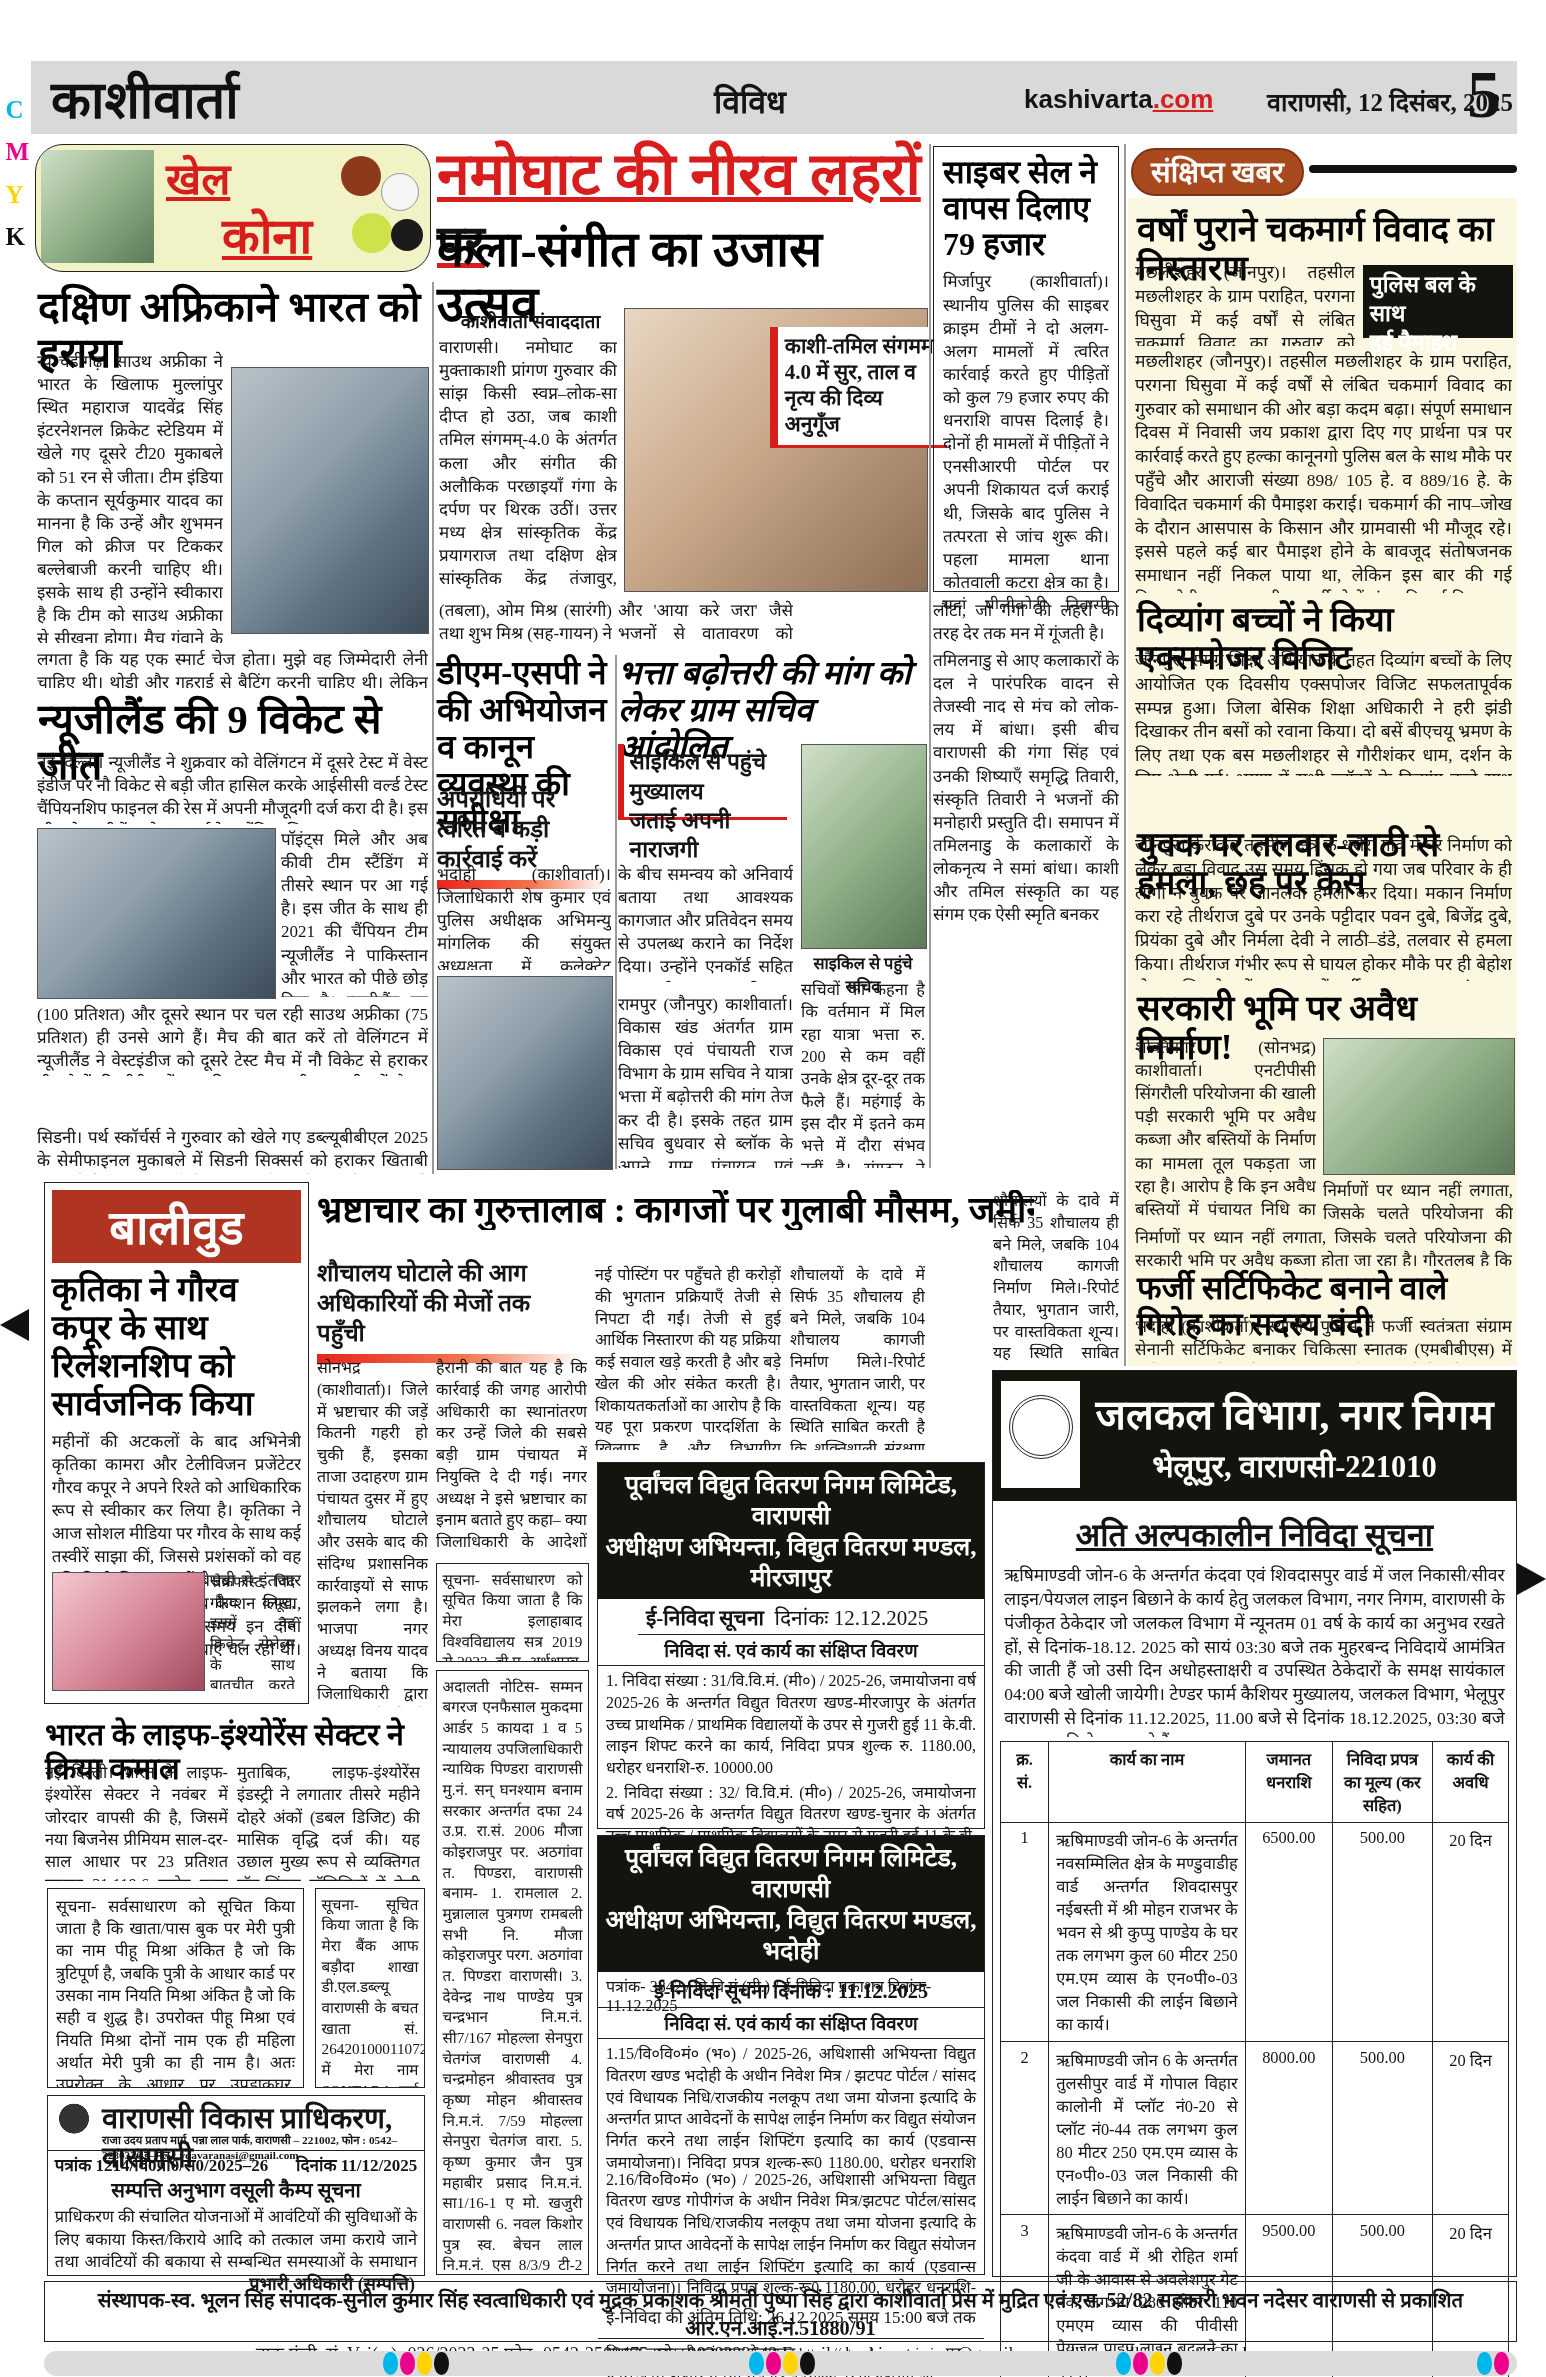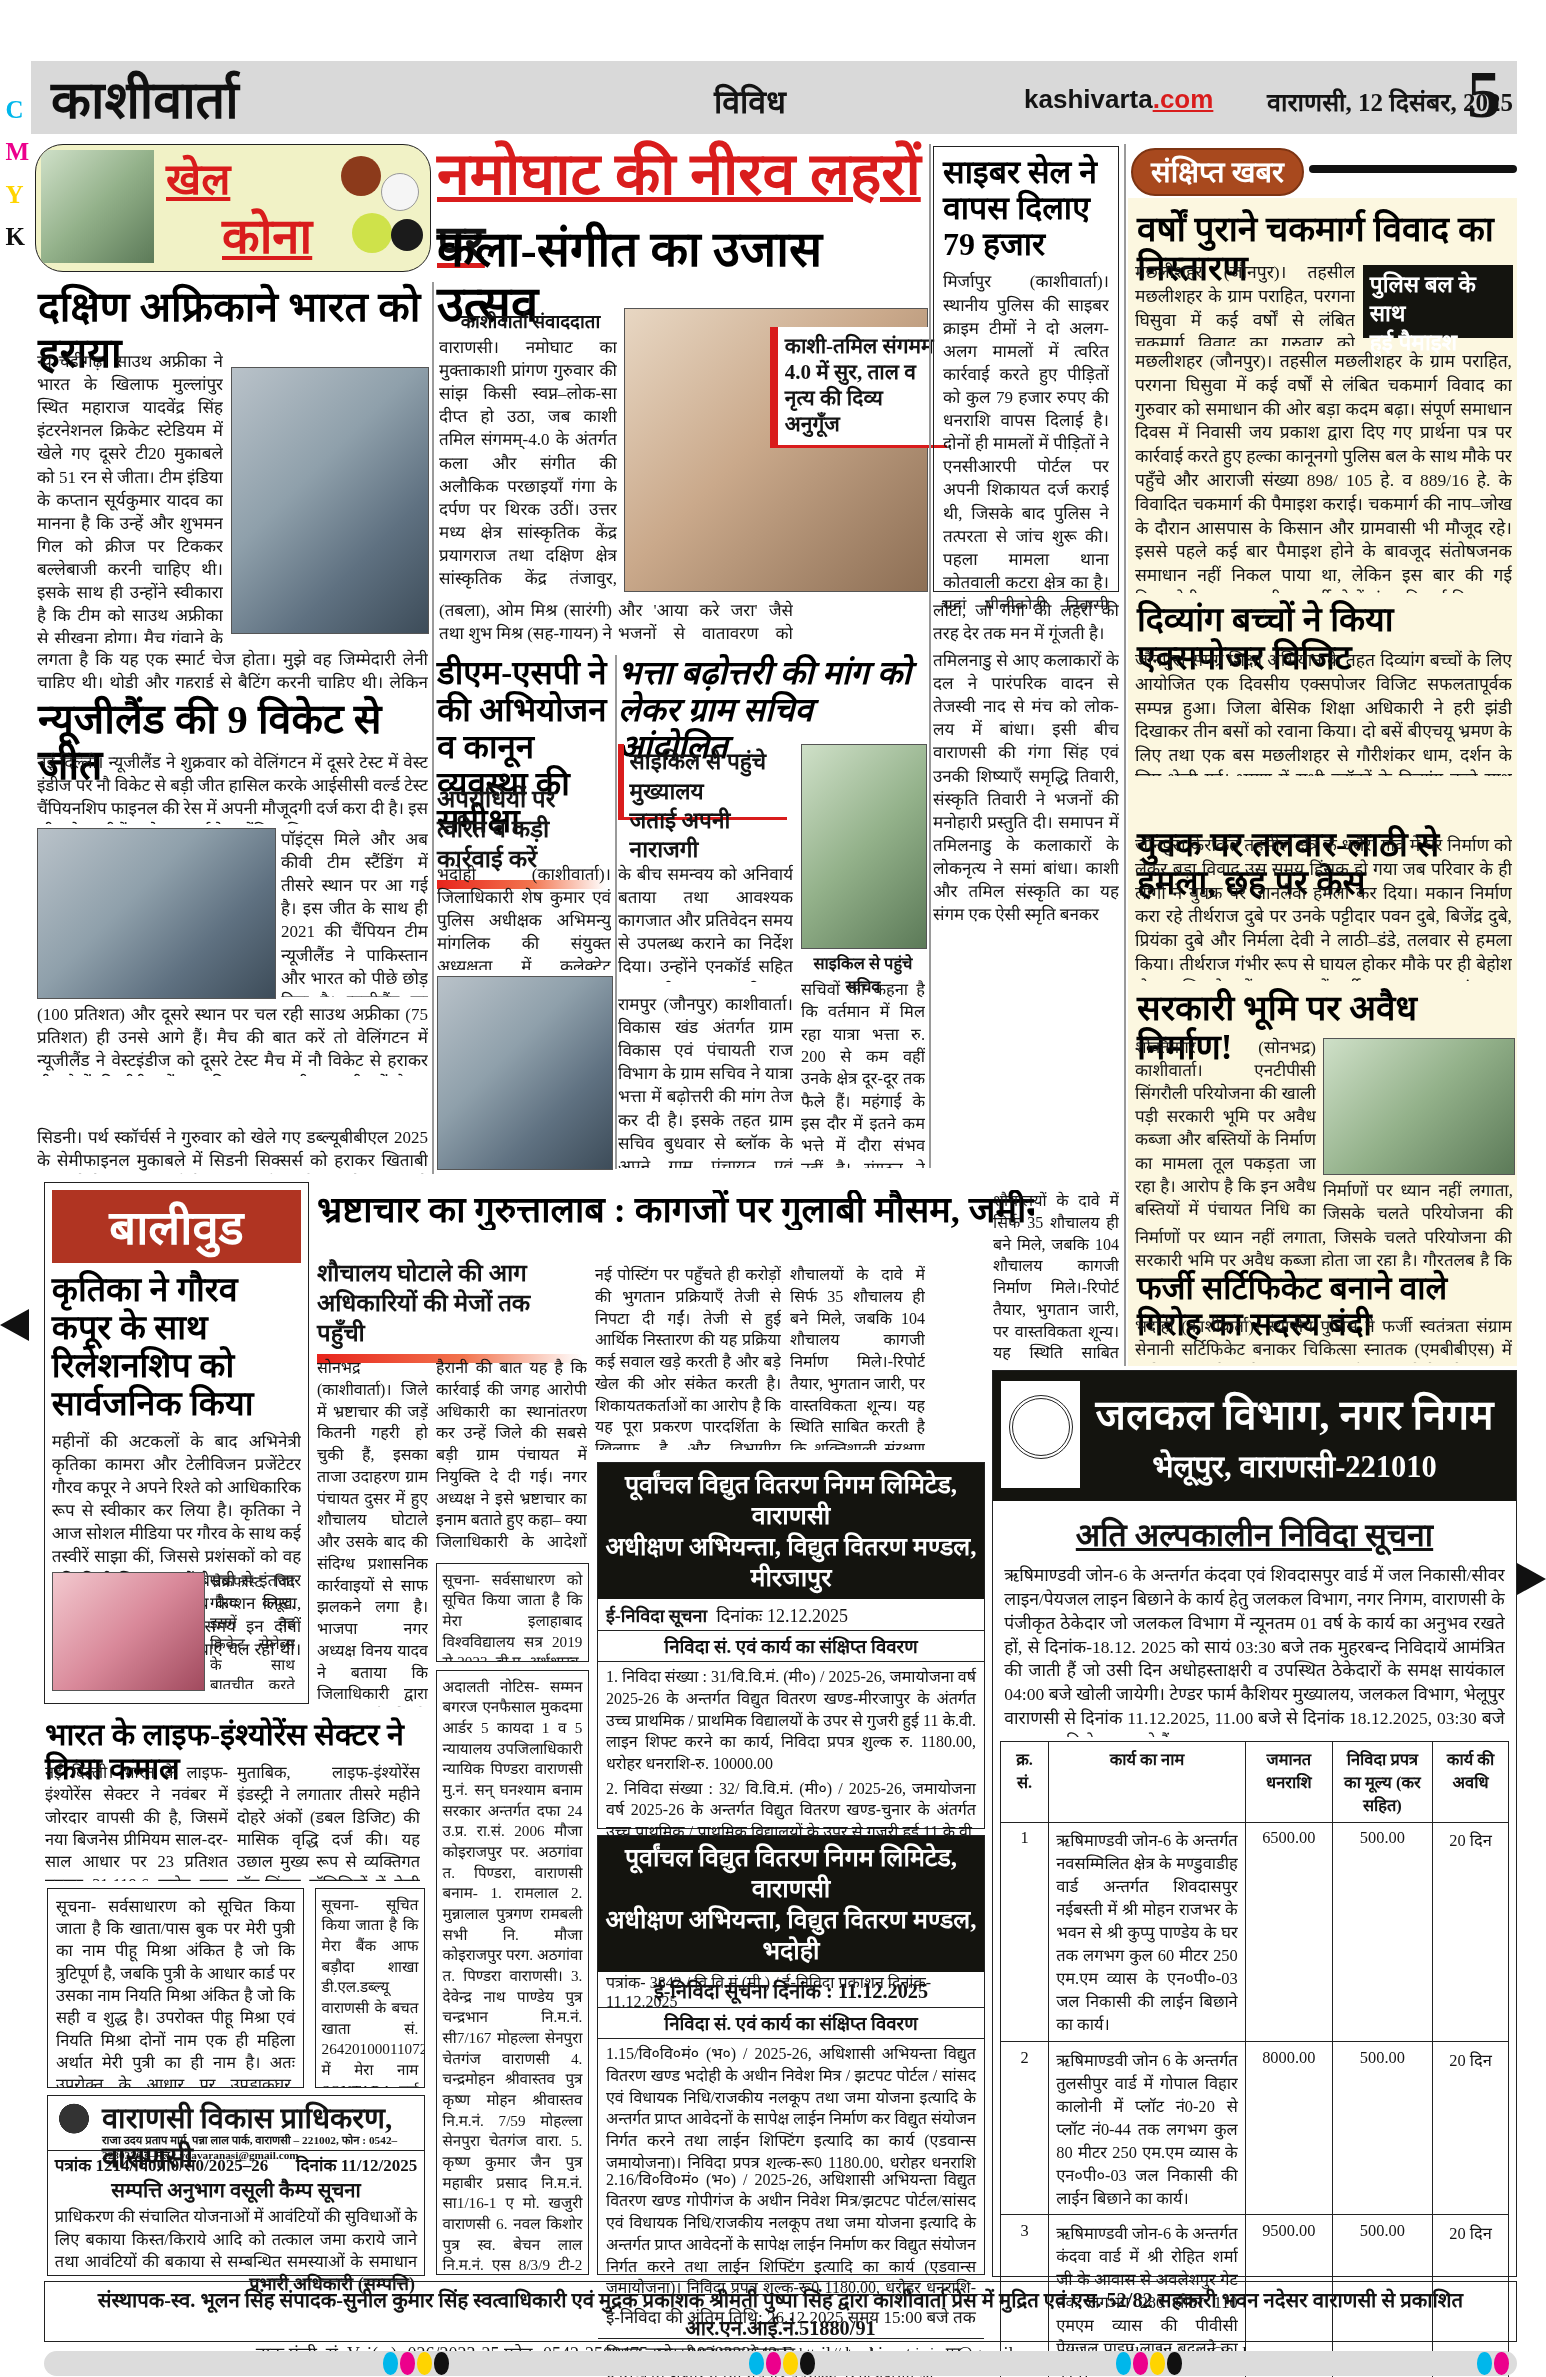--- a/index.html
+++ b/index.html
@@ -154,21 +154,21 @@
   <div class="abs bodytext just" style="left:436px;top:1357px;width:151px;height:195px;font-size:16px;">हैरानी की बात यह है कि कार्रवाई की जगह आरोपी अधिकारी का स्थानांतरण कर उन्हें जिले की सबसे बड़ी ग्राम पंचायत में नियुक्ति दे दी गई। नगर अध्यक्ष ने इसे भ्रष्टाचार का इनाम बताते हुए कहा– क्या जिलाधिकारी के आदेशों को दरकिनार करने का अधिकार किसी को है? इसी मुद्दे पर जिलाधिकारी को एक विस्तृत शिकायत पत्र सौंपा गया है, जिसमें आरोप लगाया गया है कि जिलाधिकारी के आदेशों पर कोई अनुपालन नहीं हुआ निलंबन व वसूली की प्रक्रिया बीच में रोक दी गई, संदिग्ध स्थानांतरण किया गया, गबन के आरोपी को नई जगह तैनात कर दिया गया और</div>
   <div class="abs bodytext just" style="left:595px;top:1264px;width:186px;height:186px;font-size:16px;">नई पोस्टिंग पर पहुँचते ही करोड़ों की भुगतान प्रक्रियाएँ तेजी से निपटा दी गईं। तेजी से हुई आर्थिक निस्तारण की यह प्रक्रिया कई सवाल खड़े करती है और बड़े खेल की ओर संकेत करती है। शिकायतकर्ताओं का आरोप है कि यह पूरा प्रकरण पारदर्शिता के खिलाफ है और विभागीय मिलीभगत की ओर साफ इशारा करता है। ग्रामीणों और सामाजिक कार्यकताओं का भी कहना है कि सोनभद्र के अधिकांश पंचायतों में शौचालय निर्माण में भारी अनियमितताएँ हैं जो कागजों पर चमकदार शौचालय, लेकिन जमीन पर सिर्फ धोखा। ग्राम पंचायत दुसर की जांच में भी 139</div>
   <div class="abs bodytext just" style="left:790px;top:1264px;width:135px;height:186px;font-size:16px;">शौचालयों के दावे में सिर्फ 35 शौचालय ही बने मिले, जबकि 104 शौचालय कागजी निर्माण मिले।-रिपोर्ट तैयार, भुगतान जारी, पर वास्तविकता शून्य। यह स्थिति साबित करती है कि शक्तिशाली संरक्षण के बिना इतना बड़ा खेल संभव नहीं। आदेशों के बावजूद सवाल यह है कि क्या सोनभद्र में भ्रष्टाचार इतना शक्तिशाली हो चुका है कि जिलाधिकारी के आदेश भी बेमानी हो गए?</div>
   <div class="abs bodytext just" style="left:993px;top:1190px;width:126px;height:172px;font-size:16px;">शौचालयों के दावे में सिर्फ 35 शौचालय ही बने मिले, जबकि 104 शौचालय कागजी निर्माण मिले।-रिपोर्ट तैयार, भुगतान जारी, पर वास्तविकता शून्य। यह स्थिति साबित करती है कि शक्तिशाली संरक्षण के बिना इतना बड़ा खेल संभव नहीं। आदेशों के बावजूद सवाल यह है कि क्या सोनभद्र में भ्रष्टाचार इतना शक्तिशाली हो चुका है कि जिलाधिकारी के आदेश भी बेमानी हो गए?</div>
 
   <div class="abs boxed" style="left:597px;top:1462px;width:388px;height:367px;box-sizing:border-box;">
     <div class="blackbox c b" style="font-size:25px;padding:5.6px 3.4px;line-height:1.25;">
       <div>पूर्वांचल विद्युत वितरण निगम लिमिटेड, वाराणसी</div>
       <div>अधीक्षण अभियन्ता, विद्युत वितरण मण्डल, मीरजापुर</div>
     </div>
-    <div style="border-bottom:1.7px solid #222;padding:3.4px 8px;font-size:18px;"><span class="b">ई-निविदा सूचना</span>&nbsp;&nbsp;<span>दिनांकः 12.12.2025</span></div>
+    <div style="border-bottom:1.7px solid #222;padding:3.4px 8px;font-size:21px;margin-left:40px;"><span class="b">ई-निविदा सूचना</span>&nbsp;&nbsp;<span>दिनांकः 12.12.2025</span></div>
     <div class="b c" style="border-bottom:1.7px solid #222;padding:2.3px;font-size:18.6px;">निविदा सं. एवं कार्य का संक्षिप्त विवरण</div>
     <div class="bodytext just" style="padding:4.5px 8px;height:107px;font-size:16px;">1. निविदा संख्या : 31/वि.वि.मं. (मी०) / 2025-26, जमायोजना वर्ष 2025-26 के अन्तर्गत विद्युत वितरण खण्ड-मीरजापुर के अंतर्गत उच्च प्राथमिक / प्राथमिक विद्यालयों के उपर से गुजरी हुई 11 के.वी. लाइन शिफ्ट करने का कार्य, निविदा प्रपत्र शुल्क रु. 1180.00, धरोहर धनराशि-रु. 10000.00</div>
     <div class="bodytext just" style="padding:0 8px 4.5px;height:87px;font-size:16px;border-bottom:1.7px solid #222;">2. निविदा संख्या : 32/ वि.वि.मं. (मी०) / 2025-26, जमायोजना वर्ष 2025-26 के अन्तर्गत विद्युत वितरण खण्ड-चुनार के अंतर्गत उच्च प्राथमिक / प्राथमिक विद्यालयों के उपर से गुजरी हुई 11 के.वी. लाइन शिफ्ट करने का कार्य, निविदा प्रपत्र शुल्क-रु.1180.00, धरोहर धनराशि-रु. 8500.00</div>
     <div style="padding:3.4px 8px;font-size:17px;border-bottom:1.7px solid #222;">ई-निविदा की अंतिम तिथि: 26 दिसम्बर, 2025 समय 15:00 बजे तक</div>
     <div style="padding:3.4px 8px;font-size:15.2px;border-bottom:1.7px solid #222;height:36px;overflow:hidden;">विस्तृत जानकारी एवं प्रपत्र वेबसाइट https://etender.up.nic.in पर उपलब्ध है। अग्रेतर समस्त सूचनाएं वेबसाइट पर ही प्रदर्शित की जाएगी।</div>
     <div style="padding:3.4px 8px;font-size:16px;">पत्रांक- 3842 / वि.वि.मं.(मी.) / ई-निविदा प्रकाशन   दिनांक- 11.12.2025</div>
   </div>
 
   <div class="abs boxed" style="left:597px;top:1835px;width:388px;height:440px;box-sizing:border-box;">
     <div class="blackbox c b" style="font-size:25px;padding:5.6px 3.4px;line-height:1.25;">

